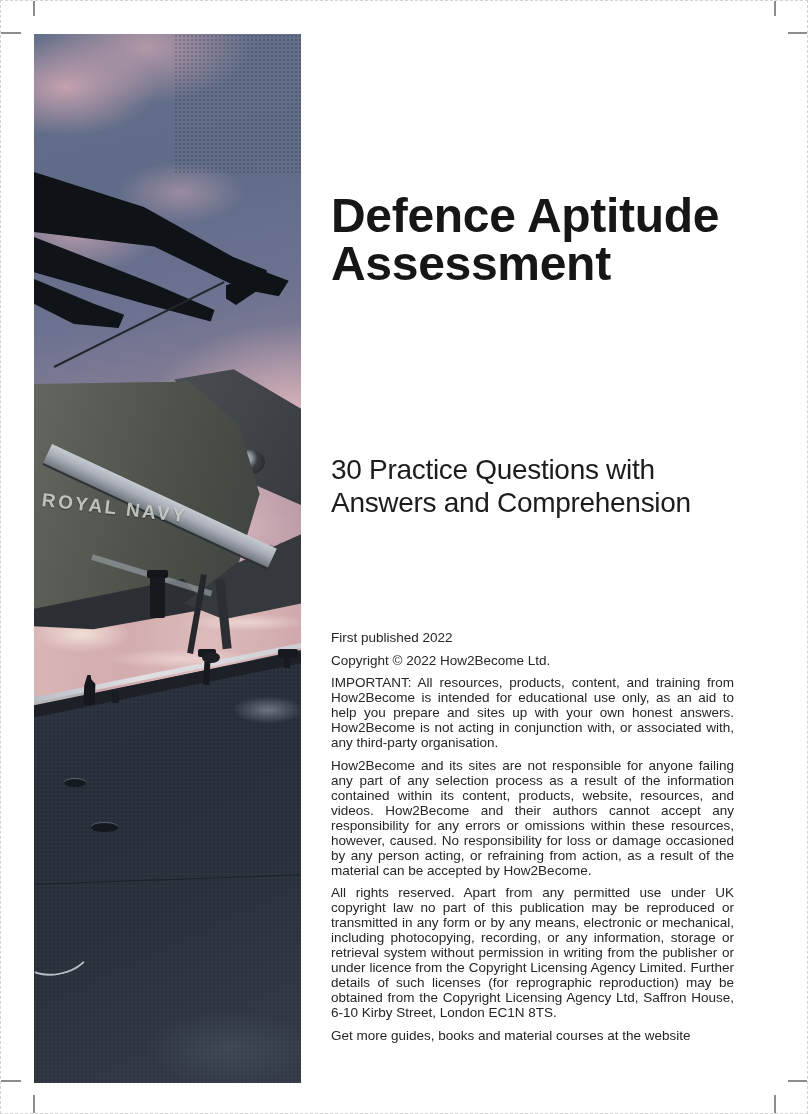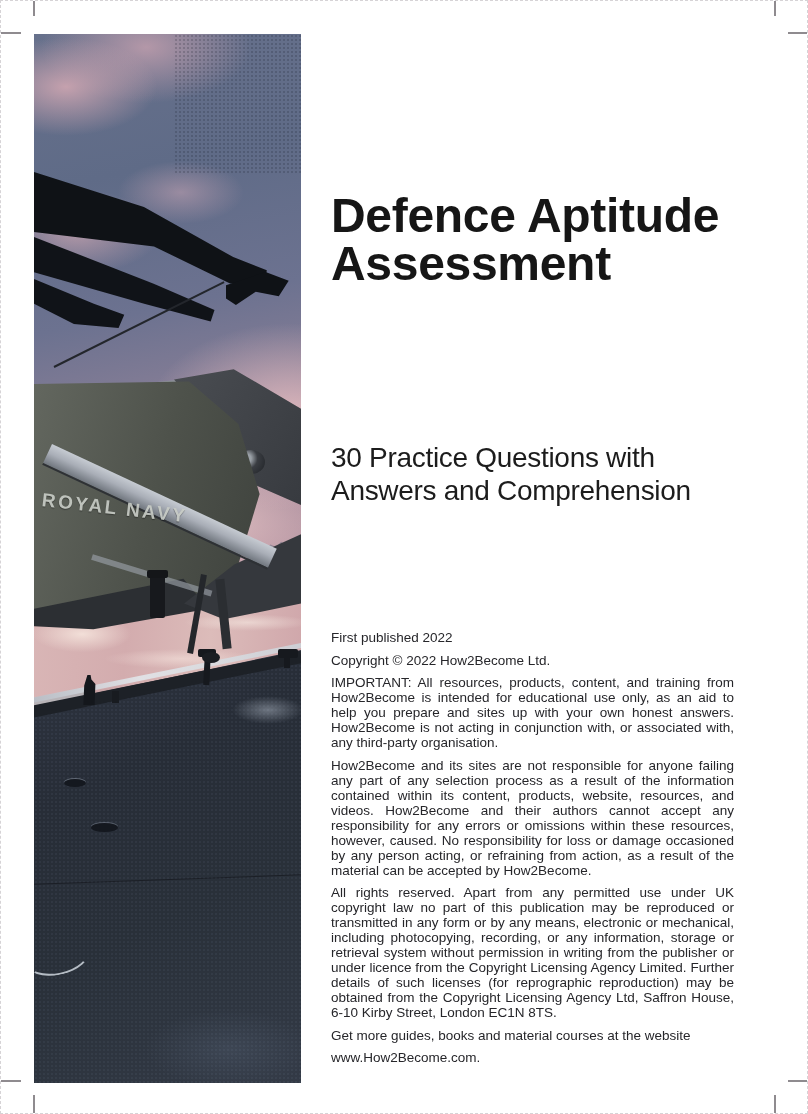--- a/index.html
+++ b/index.html
@@ -106,21 +106,21 @@
     text-shadow:0 1px 1px rgba(0,0,0,.4);white-space:nowrap;}
   #post{left:116px;top:540px;width:15px;height:44px;background:#17191d;border-radius:2px;}
   #postcap{left:113px;top:536px;width:21px;height:8px;background:#141619;border-radius:2px;}
   #strut1{left:160px;top:540px;width:6px;height:80px;background:#24272b;transform:rotate(10deg);}
   #strut2{left:185px;top:545px;width:9px;height:70px;background:#2b2e32;transform:rotate(-6deg);}
   #wheel{left:168px;top:618px;width:18px;height:11px;background:#1b1e23;border-radius:50%;}
 
   
   #titleblock{left:330px;top:191px;width:410px;}
   #titleblock .tl{display:block;font-size:48px;line-height:48px;font-weight:700;color:#161616;letter-spacing:-.3px;}
-  #subtitleblock{left:330px;top:440px;width:410px;}
+  #subtitleblock{left:330px;top:452px;width:410px;}
   #subtitleblock .sl{display:block;font-size:28px;line-height:33px;font-weight:400;color:#1c1c1c;letter-spacing:-.3px;}
   #imprint{left:330px;top:629px;width:403px;color:#26262a;}
   #imprint p{margin:0 0 7.5px 0;font-size:13.5px;line-height:15px;}
   #imprint p.just{text-align:justify;}
 </style>
 </head>
 <body>
 
 <div id="canvas">
 
@@ -186,16 +186,15 @@
     <span class="sl">Answers and Comprehension</span>
   </h2>
 
   <div class="s" id="imprint">
     <p>First published 2022</p>
     <p>Copyright © 2022 How2Become Ltd.</p>
     <p class="just">IMPORTANT: All resources, products, content, and training from How2Become is intended for educational use only, as an aid to help you prepare and sites up with your own honest answers. How2Become is not acting in conjunction with, or associated with, any third-party organisation.</p>
     <p class="just">How2Become and its sites are not responsible for anyone failing any part of any selection process as a result of the information contained within its content, products, website, resources, and videos. How2Become and their authors cannot accept any responsibility for any errors or omissions within these resources, however, caused. No responsibility for loss or damage occasioned by any person acting, or refraining from action, as a result of the material can be accepted by How2Become.</p>
     <p class="just">All rights reserved. Apart from any permitted use under UK copyright law no part of this publication may be reproduced or transmitted in any form or by any means, electronic or mechanical, including photocopying, recording, or any information, storage or retrieval system without permission in writing from the publisher or under licence from the Copyright Licensing Agency Limited. Further details of such licenses (for reprographic reproduction) may be obtained from the Copyright Licensing Agency Ltd, Saffron House, 6-10 Kirby Street, London EC1N 8TS.</p>
     <p>Get more guides, books and material courses at the website</p>
-    <p>www.How2Become.com.</p>
   </div>
 
 </div>
 
 </body></html>

